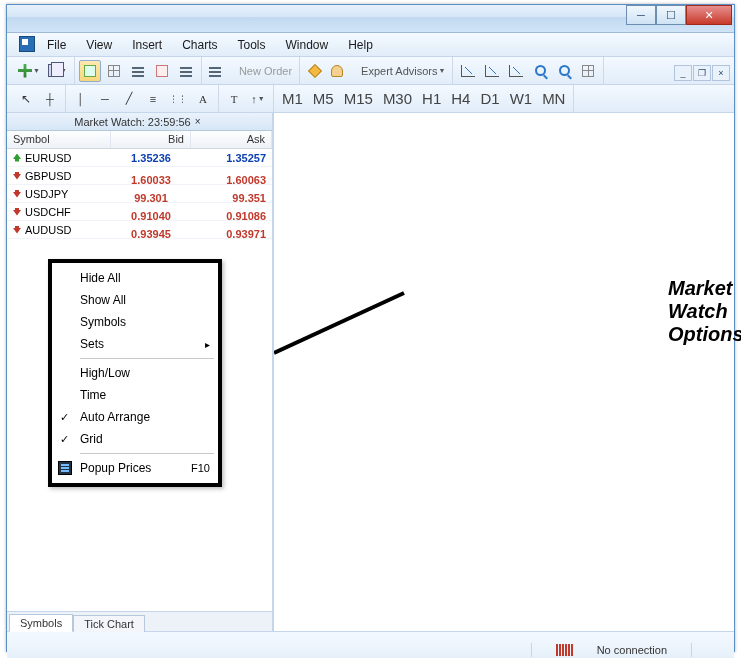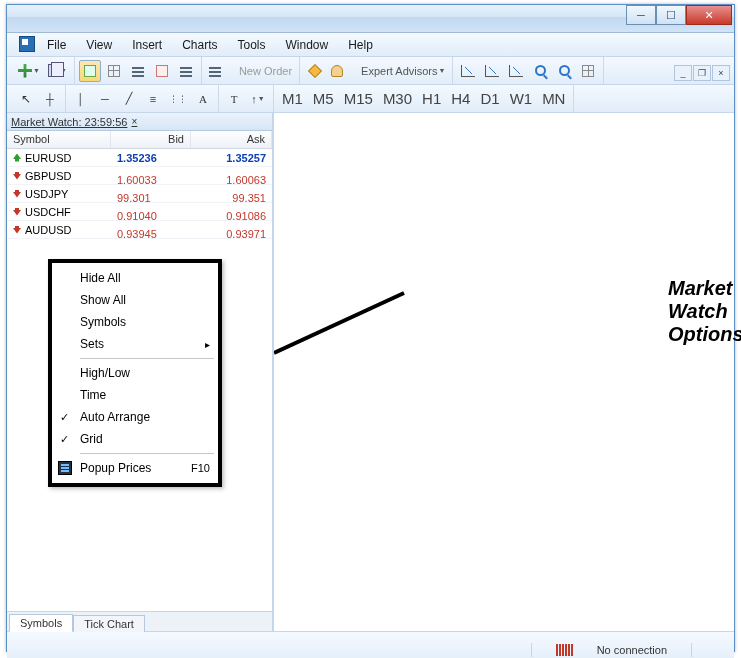--- a/index.html
+++ b/index.html
@@ -52,39 +52,39 @@
 .ic-zoom::after { content:""; position:absolute; right:-4px; bottom:-4px; width:5px; height:2px; background:#2a77c9; transform:rotate(45deg); }
 .ic-chartline { width:14px; height:12px; border-left:1px solid #555; border-bottom:1px solid #555; position:relative; }
 .ic-chartline::after { content:""; position:absolute; left:1px; bottom:2px; width:11px; height:7px; background:linear-gradient(45deg, transparent 45%, #2a77c9 45%, #2a77c9 55%, transparent 55%); }
 
 
 .tf-btn { min-width: 26px; height: 20px; font-size: 15px; color: #444; border:1px solid transparent; display:flex; align-items:center; justify-content:center; cursor:pointer; padding:0 3px; }
 
 
 .workspace { display:flex; height: calc(100% - 28px - 24px - 28px - 28px - 20px); }
 .market-watch { width: 267px; border-right: 2px solid #c5d6ea; display:flex; flex-direction:column; background:#fff; position:relative; }
-.mw-header { height: 18px; background: linear-gradient(to bottom,#eaf2fc,#d6e6f6); border-bottom:1px solid #b6c8dc; display:flex; align-items:center; justify-content:flex-start; padding:0 4px; font-size:11px; color:#333;text-decoration:underline; }
+.mw-header { height: 18px; background: linear-gradient(to bottom,#eaf2fc,#d6e6f6); border-bottom:1px solid #b6c8dc; display:flex; align-items:center; justify-content:center; padding:0 4px; font-size:11px; color:#333; }
 .mw-close { width:14px; height:14px; font-size:10px; display:flex; align-items:center; justify-content:center; cursor:pointer; color:#333; }
 
 .mw-table { font-size: 11px; }
 .mw-thead { display:flex; height:18px; border-bottom:1px solid #d0d7e0; background:linear-gradient(to bottom,#fdfefe,#edf2f8); }
 .mw-th { padding:2px 6px; color:#333; border-right:1px solid #e0e6ef; }
 .mw-th.sym { flex:0 0 104px; text-align:left; }
 .mw-th.bid { flex:0 0 80px; text-align:right; }
 .mw-th.ask { flex:1; text-align:right; }
 
 .mw-row { display:flex; height:18px; align-items:center; border-bottom:1px solid #f0f3f7; }
 .mw-cell { padding:1px 6px; }
 .mw-cell.sym { flex:0 0 104px; display:flex; align-items:center; gap:4px; color:#000; }
-.mw-cell.bid { flex:0 0 80px; text-align:left; }
+.mw-cell.bid { flex:0 0 80px; text-align:center; }
 .mw-cell.ask { flex:1; text-align:right; }
 .tick-up { width:8px; height:8px; background:#2e9e2e; clip-path:polygon(50% 0,100% 70%,75% 70%,75% 100%,25% 100%,25% 70%,0 70%); }
 .tick-dn { width:8px; height:8px; background:#c0392b; clip-path:polygon(25% 0,75% 0,75% 30%,100% 30%,50% 100%,0 30%,25% 30%); }
 .price-up { color:#0b3fb3; font-weight:bold; }
-.price-dn { color:#c0392b; font-weight:normal;margin-top:8px; }
+.price-dn { color:#c0392b; font-weight:bold;margin-top:8px; }
 
 .mw-tabs { height:20px; border-top:1px solid #c5d6ea; display:flex; align-items:flex-end; background:#edf2f8; padding-left:2px; gap:0; position:absolute; bottom:0; left:0; right:0; }
 .mw-tab { font-size:11px; padding:2px 10px; border:1px solid #b6c8dc; border-bottom:none; background:#f2f6fb; color:#333; cursor:pointer; position:relative; top:1px; }
 .mw-tab.active { background:#fff; border-bottom:1px solid #fff; }
 
 .chart-area { flex:1; background:#fff; position:relative; }
 
 
 .context-menu { position:absolute; left:41px; top:146px; width:174px; border:4px solid #000; background:#fff; box-shadow:2px 2px 4px rgba(0,0,0,0.25); padding:4px 0; }
 .cm-item { display:flex; align-items:center; height:22px; font-size:12px; color:#000; padding:0 8px 0 28px; cursor:pointer; position:relative; }

